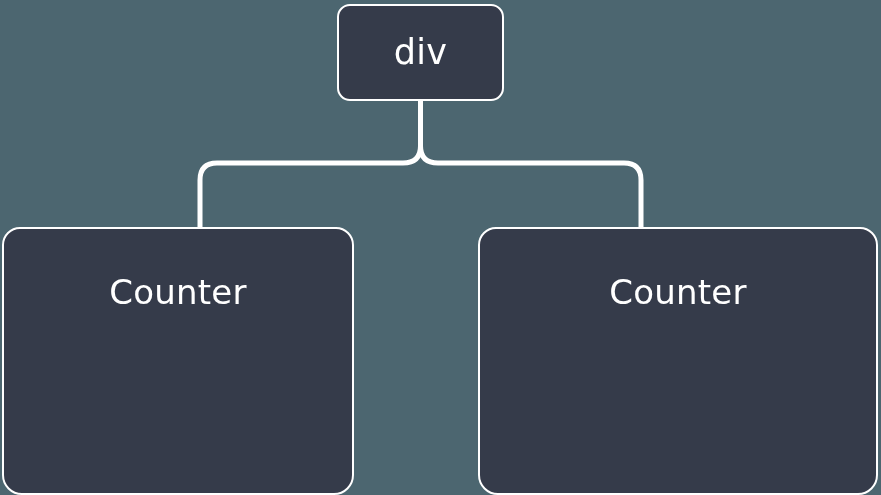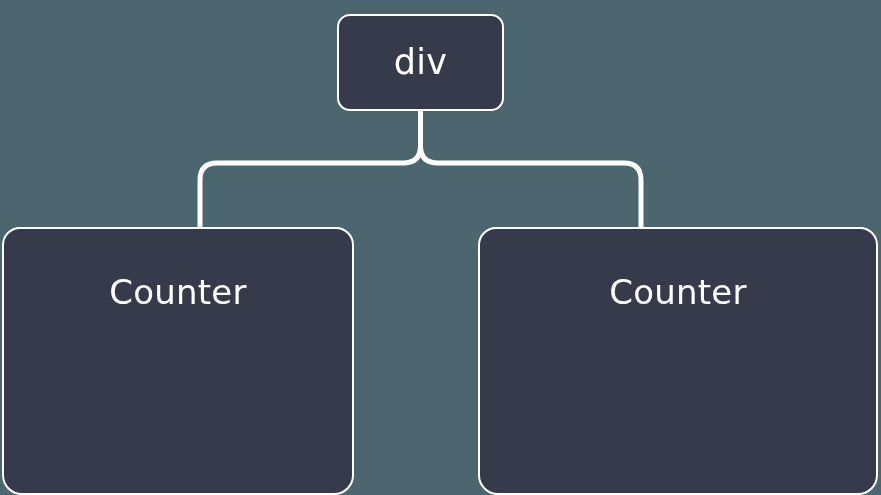--- a/index.html
+++ b/index.html
@@ -40,21 +40,20 @@
     flex-direction: column;
     align-items: center;
   }
   .node-root {
     left: 337px;
     top: 4px;
     width: 167px;
     height: 97px;
     justify-content: center;
     border-radius: 13px;
-    margin-top: 10px;
   }
   .node-label-root {
     color: #ffffff;
     font-size: 35px;
     line-height: 1;
     letter-spacing: 0.2px;
     font-weight: 400;
   }
 
   .node-child {

